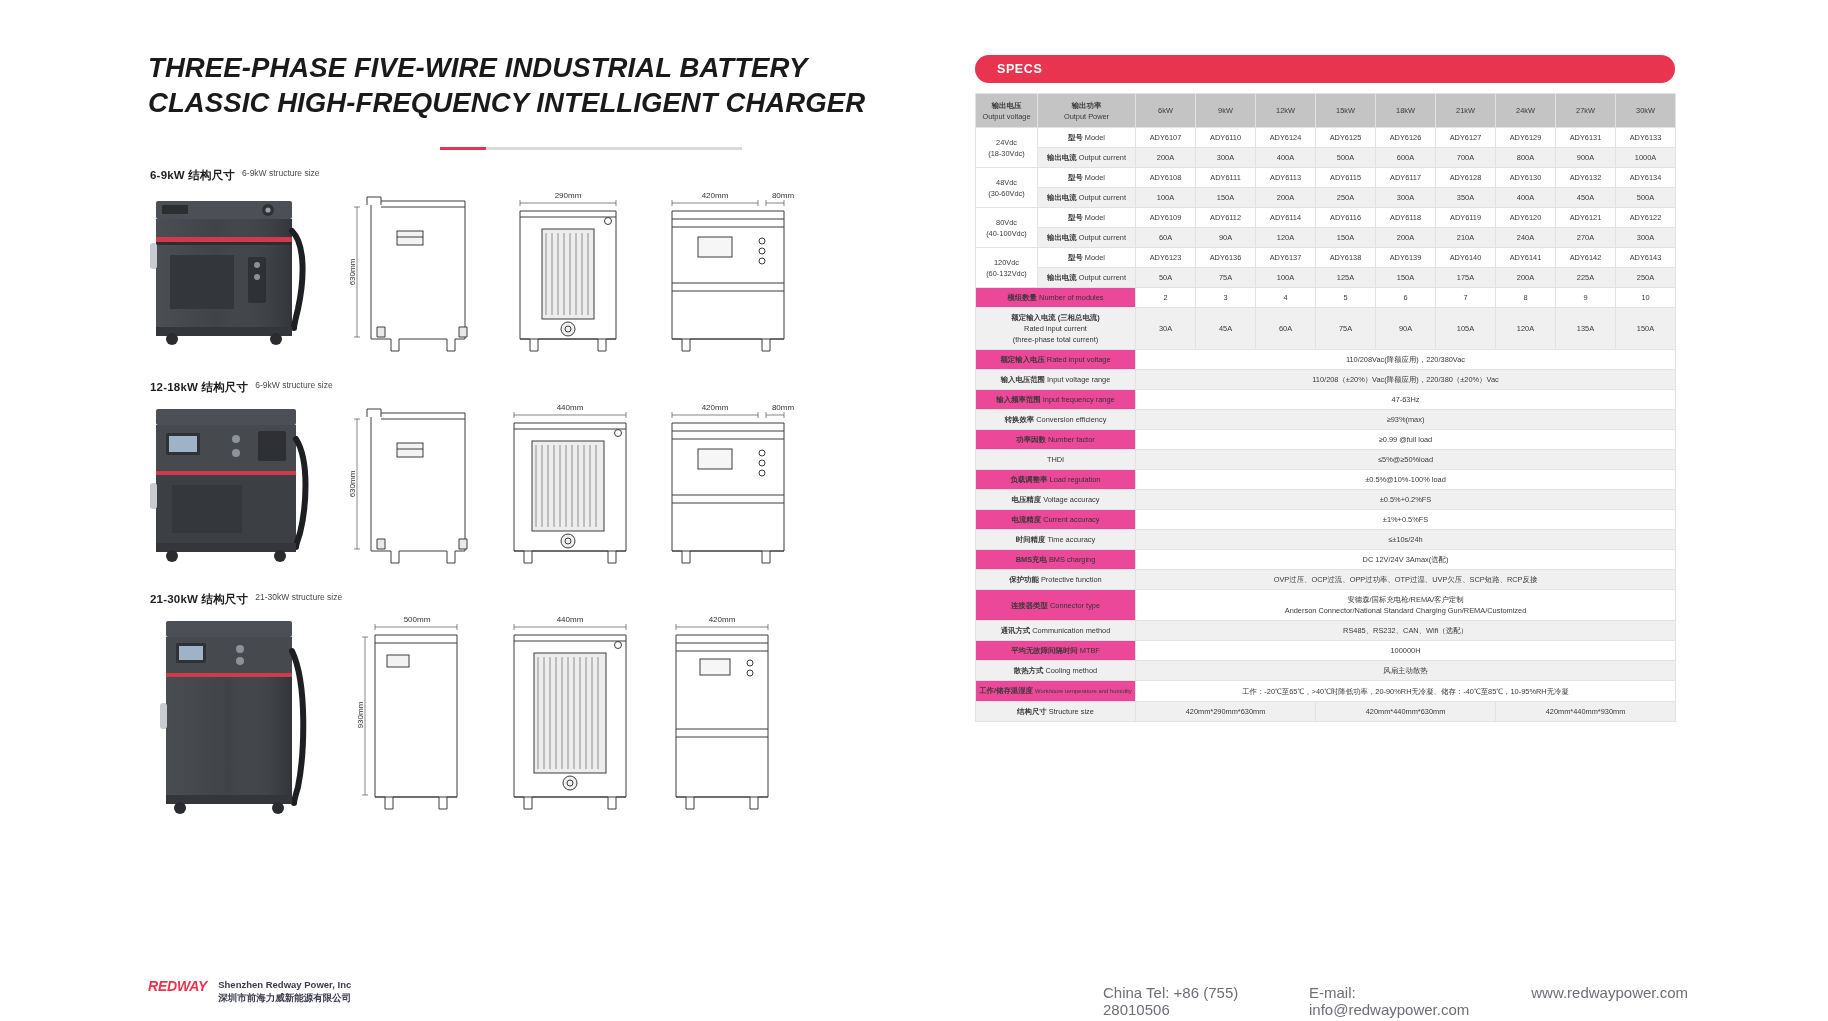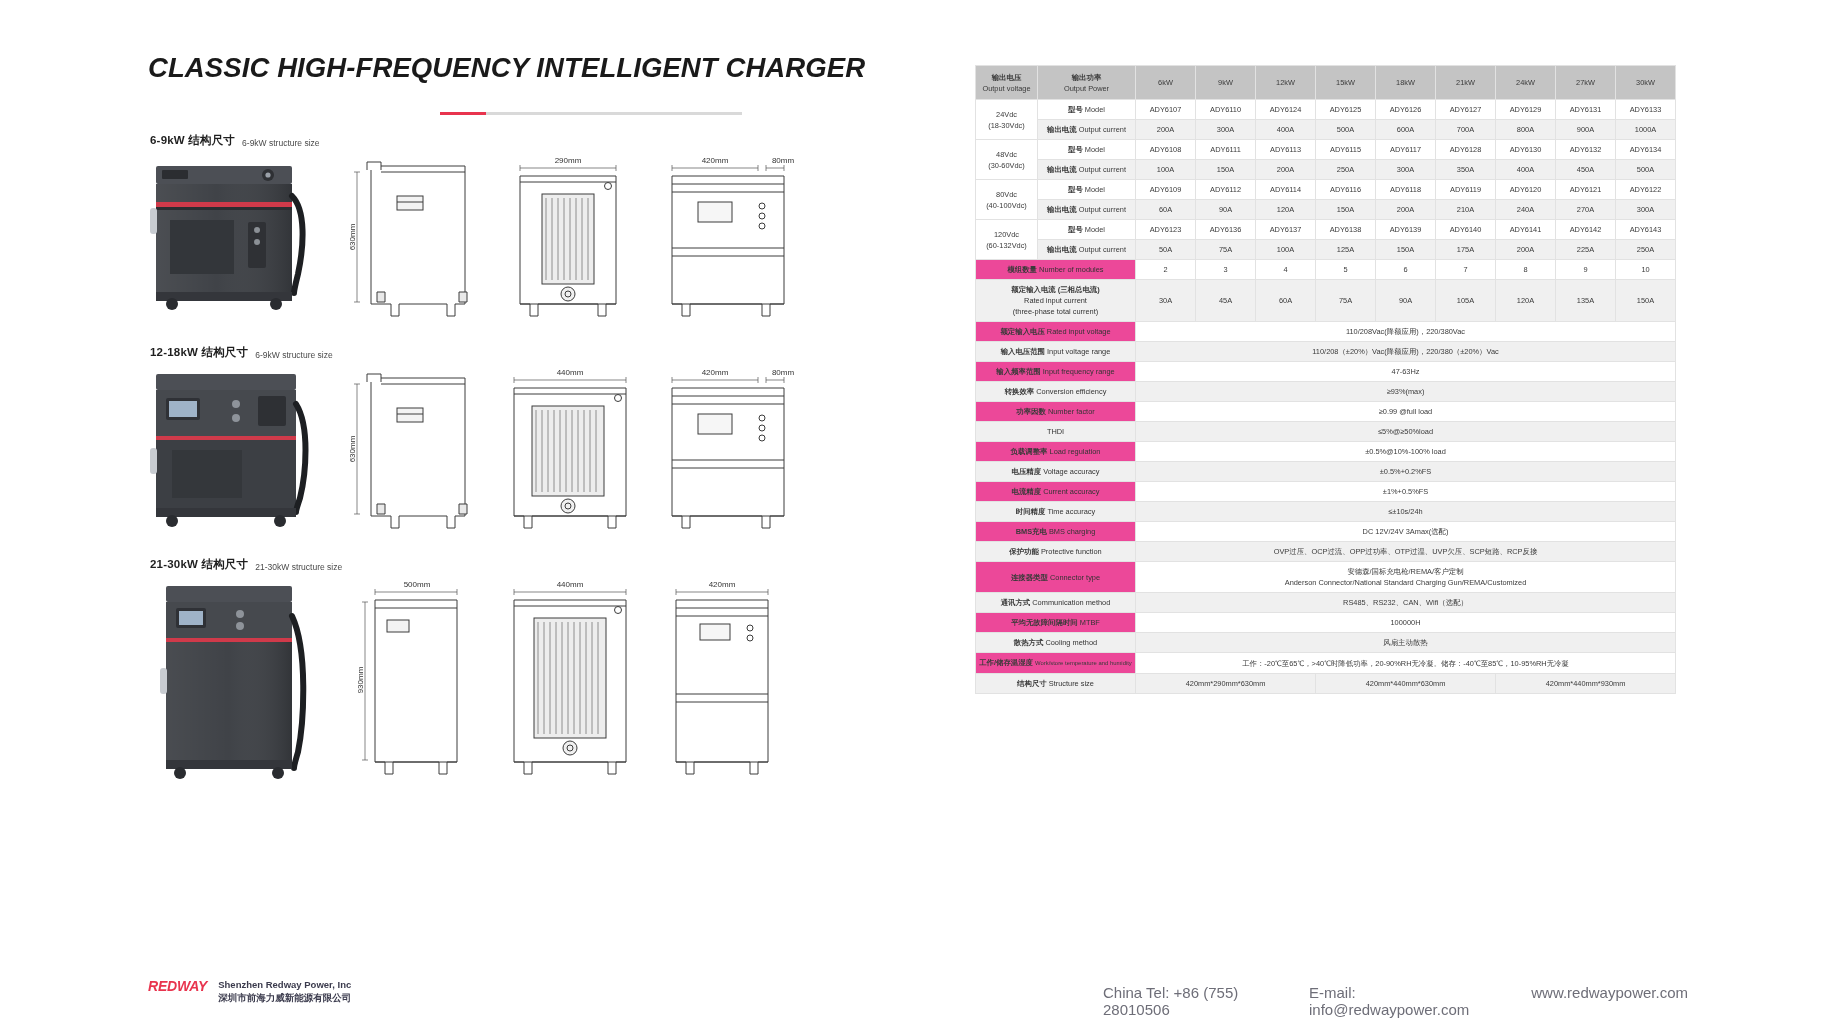--- a/index.html
+++ b/index.html
@@ -24,21 +24,21 @@
   }
   .rule-wrap {
     margin-top: 27px; margin-left: 292px;
     width: 302px; height: 3px; display: flex;
   }
   .rule-red { width: 46px; height: 3px; background: #e8344e; }
   .rule-grey { flex: 1; height: 3px; background: #d9d9d9; }
 
   .section { margin-top: 18px; }
   .sec-head {
-    display: flex; align-items: flex-end; gap: 7px;
+    display: flex; align-items: flex-start; gap: 7px;
     padding-left: 2px; margin-bottom: 4px;
   }
   .sec-head .cn { font-size: 11.5px; font-weight: bold; color: #1f1f1f; letter-spacing: .2px; }
   .sec-head .en { font-size: 8.5px; color: #4a4a4a; }
 
   .draw-row { display: flex; align-items: flex-start; gap: 12px; }
   .photo-cell { width: 190px; }
   .dwg-cell { position: relative; }
 
   svg { display: block; }
@@ -108,20 +108,21 @@
   td.wide { font-size: 7.4px; }
 </style>
 </head>
 <body>
 
 <div class="page">
 
   <div class="left-col">
 
     <div class="title-block">
+      <div class="title-line">THREE-PHASE FIVE-WIRE INDUSTRIAL BATTERY</div>
       <div class="title-line">CLASSIC HIGH-FREQUENCY INTELLIGENT CHARGER</div>
     </div>
 
     <div class="rule-wrap">
       <div class="rule-red"></div>
       <div class="rule-grey"></div>
     </div>
 
     <div class="section">
       <div class="sec-head">
@@ -463,20 +464,23 @@
               <path d="M18 126 L110 126"></path>
               <path d="M18 186 L28 186 L28 198 L36 198 L36 186 L92 186 L92 198 L100 198 L100 186 L110 186"></path>
             </g>
           </svg>
         </div>
       </div>
     </div>
   </div>
 
   <div class="right-col">
+    <div class="specs-banner">
+      <span>SPECS</span>
+    </div>
 
     <table class="specs">
       <colgroup>
         <col style="width:62px">
           <col style="width:98px">
         <col style="width:60px">
           <col style="width:60px">
           <col style="width:60px">
         <col style="width:60px">
           <col style="width:60px">

